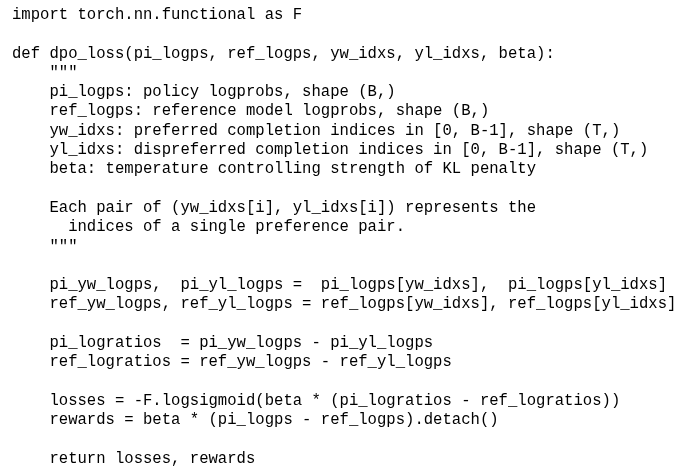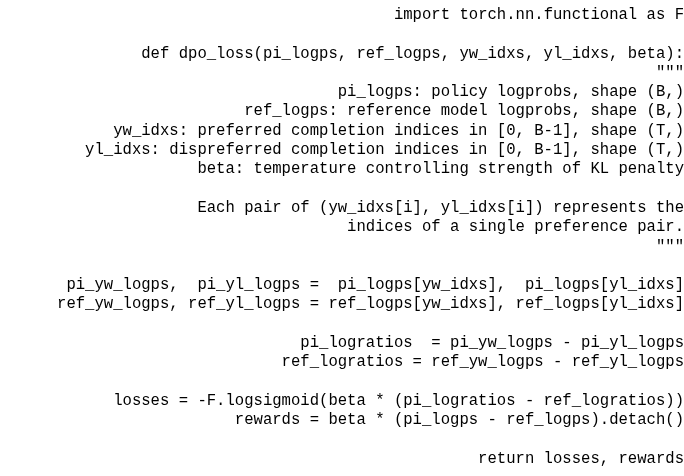--- a/index.html
+++ b/index.html
@@ -20,19 +20,18 @@
     font-family: "Liberation Mono", "DejaVu Sans Mono", monospace;
     font-size: 15.6px;
     line-height: 19.3px;
     color: #000000;
     white-space: pre;
     letter-spacing: 0px;
   }
   .code-line {
     height: 19.3px;
     white-space: pre;
-    text-align: right;
   }
 </style>
 </head>
 <body>
 
 <div class="code-block"><div class="code-line">import torch.nn.functional as F</div><div class="code-line">&nbsp;</div><div class="code-line">def dpo_loss(pi_logps, ref_logps, yw_idxs, yl_idxs, beta):</div><div class="code-line">    """</div><div class="code-line">    pi_logps: policy logprobs, shape (B,)</div><div class="code-line">    ref_logps: reference model logprobs, shape (B,)</div><div class="code-line">    yw_idxs: preferred completion indices in [0, B-1], shape (T,)</div><div class="code-line">    yl_idxs: dispreferred completion indices in [0, B-1], shape (T,)</div><div class="code-line">    beta: temperature controlling strength of KL penalty</div><div class="code-line">&nbsp;</div><div class="code-line">    Each pair of (yw_idxs[i], yl_idxs[i]) represents the</div><div class="code-line">      indices of a single preference pair.</div><div class="code-line">    """</div><div class="code-line">&nbsp;</div><div class="code-line">    pi_yw_logps,  pi_yl_logps =  pi_logps[yw_idxs],  pi_logps[yl_idxs]</div><div class="code-line">    ref_yw_logps, ref_yl_logps = ref_logps[yw_idxs], ref_logps[yl_idxs]</div><div class="code-line">&nbsp;</div><div class="code-line">    pi_logratios  = pi_yw_logps - pi_yl_logps</div><div class="code-line">    ref_logratios = ref_yw_logps - ref_yl_logps</div><div class="code-line">&nbsp;</div><div class="code-line">    losses = -F.logsigmoid(beta * (pi_logratios - ref_logratios))</div><div class="code-line">    rewards = beta * (pi_logps - ref_logps).detach()</div><div class="code-line">&nbsp;</div><div class="code-line">    return losses, rewards</div></div>
 
 </body></html>

